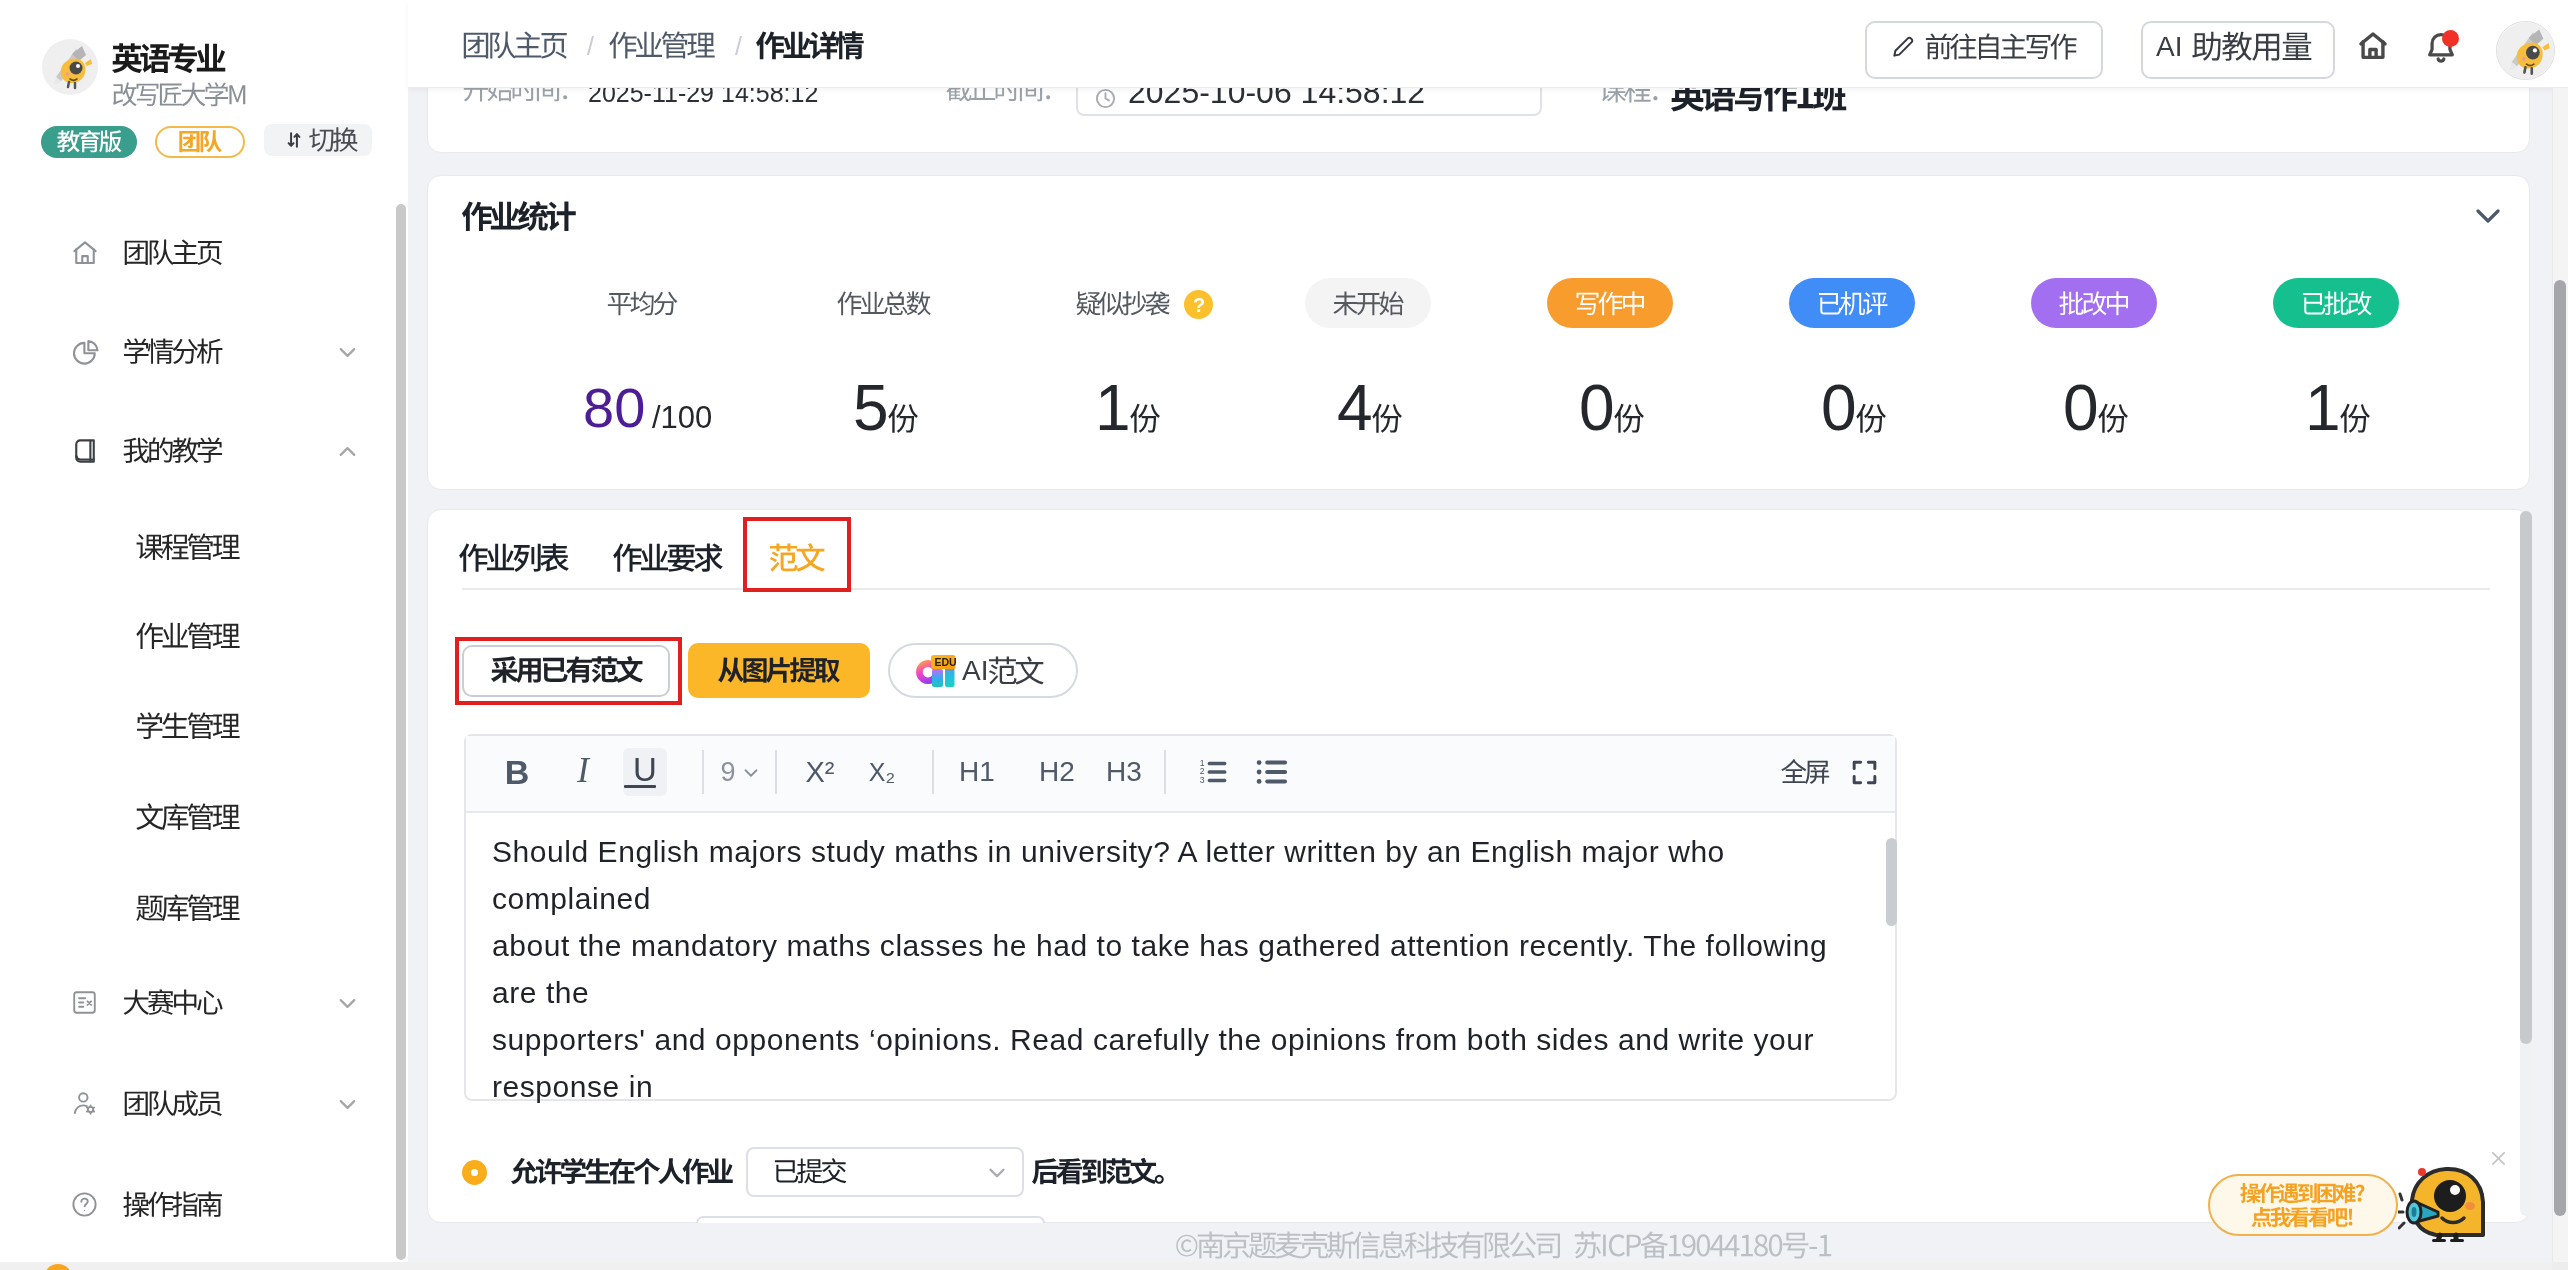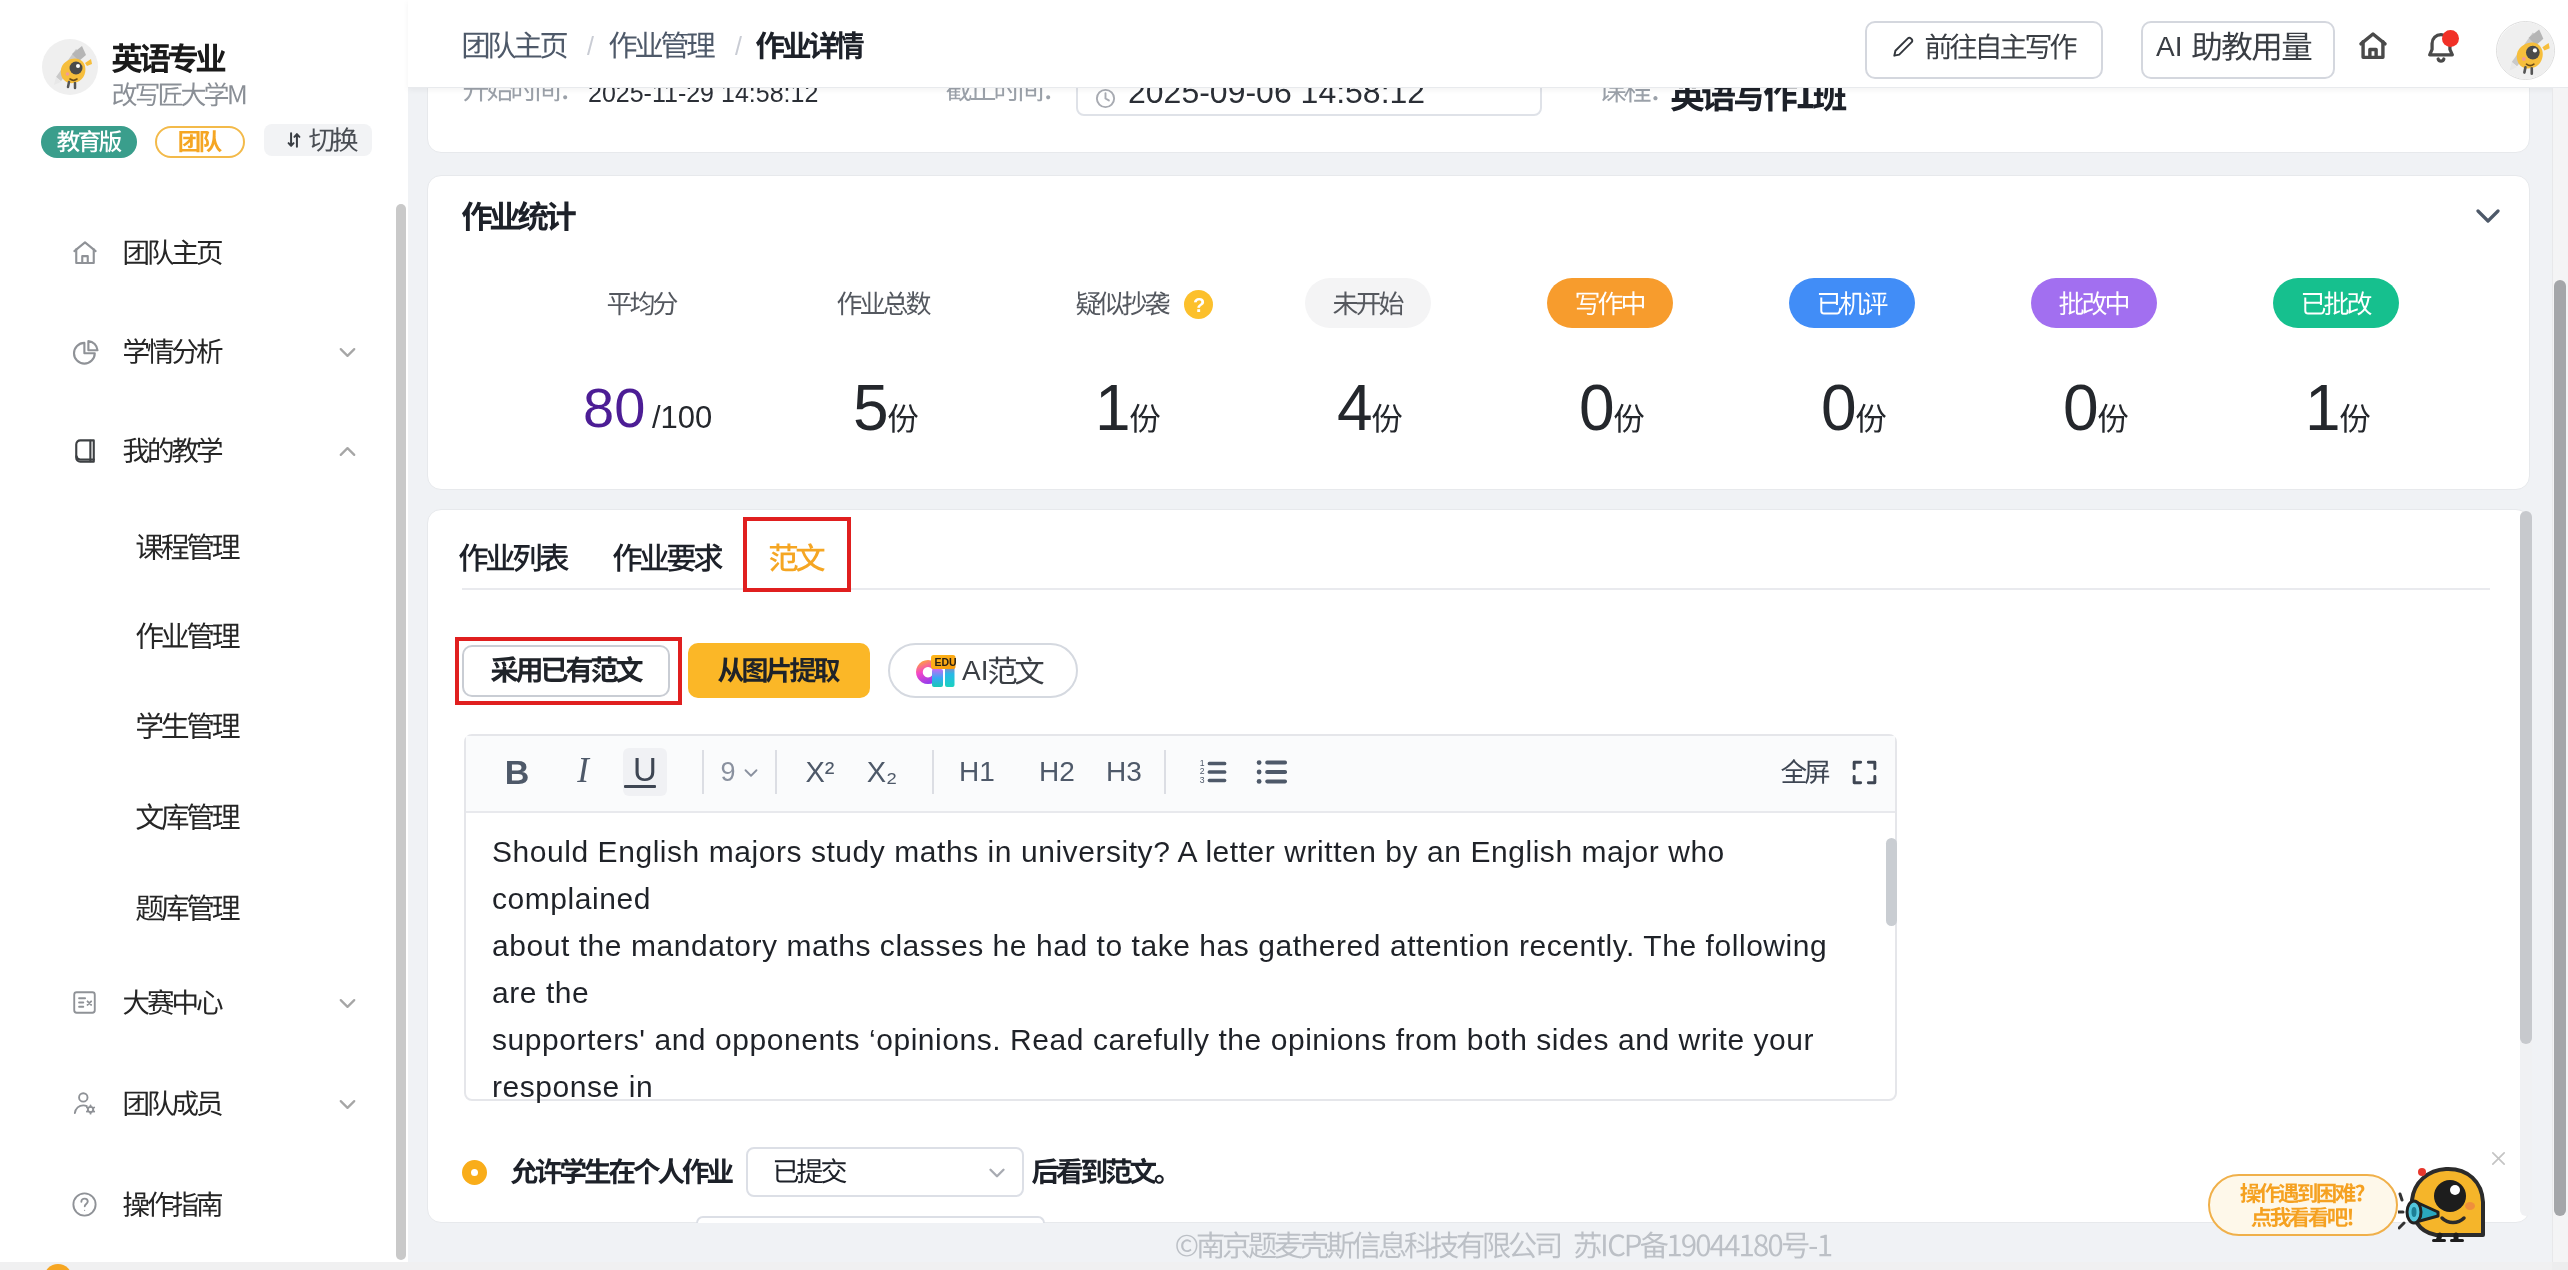--- a/index.html
+++ b/index.html
@@ -25,21 +25,21 @@
       <use href="#g2" transform="translate(46.4 24.2) scale(0.0271 -0.0271)"></use>
       <use href="#g3" transform="translate(70.4 24.2) scale(0.0271 -0.0271)"></use>
       <use href="#g4" transform="translate(94.4 24.2) scale(0.0271 -0.0271)"></use>
     </svg>
   </div>
 <div style="position:absolute;left:1076px;top:58px;width:466px;height:58px;border:2px solid #dfe2e8;border-radius:8px;box-sizing:border-box;background:#fff"></div>
 <div style="position:absolute;left:1094px;top:87px;line-height:0"><svg width="23" height="23" viewBox="0 0 24 24" fill="none" stroke="#a8abb2" stroke-width="2" stroke-linecap="round">
       <circle cx="12" cy="12" r="9"></circle>
       <path d="M12 6.5V12l3.5 2"></path>
     </svg></div>
-<div style="position:absolute;left:1128px;top:74.1px;font-size:32px;line-height:36px;color:#2b2f36;font-weight:400;white-space:nowrap;">2025-09-06 14:58:12</div>
+<div style="position:absolute;left:1128px;top:74.1px;font-size:32px;line-height:36px;color:#2b2f36;font-weight:400;white-space:nowrap;">2025-10-06 14:58:12</div>
 <div style="position:absolute;left:1600px;top:75px;line-height:0;">
     <svg class="zh " width="75" height="32" viewBox="0 0 75 32" fill="#9ba1a9" style="overflow:visible">
       <use href="#g7" transform="translate(-1.6 25.2) scale(0.0282 -0.0282)"></use>
       <use href="#g8" transform="translate(23.4 25.2) scale(0.0282 -0.0282)"></use>
       <use href="#g4" transform="translate(48.4 25.2) scale(0.0282 -0.0282)"></use>
     </svg>
   </div>
 <div style="position:absolute;left:1672px;top:77px;line-height:0;">
     <svg class="zh " width="173" height="40" viewBox="0 0 173 40" fill="#1d2129" style="overflow:visible">
       <use href="#g9" transform="translate(-2.0 31.3) scale(0.0350 -0.0350)"></use>
@@ -259,21 +259,21 @@
 <div style="position:absolute;left:623px;top:748px;width:44px;height:48px;background:#f0f1f4;border-radius:6px"></div>
 <div style="position:absolute;left:645px;top:750.5px;font-size:33px;line-height:37px;color:#3e4653;font-weight:400;transform:translateX(-50%);white-space:nowrap;">U</div>
 <div style="position:absolute;left:624px;top:785px;width:32px;height:3px;background:#3e4653;border-radius:1px"></div>
 <div style="position:absolute;left:702px;top:750px;width:2px;height:44px;background:#dcdee4"></div>
 <div style="position:absolute;left:728px;top:756.9px;font-size:27px;line-height:30px;color:#8a919f;font-weight:400;transform:translateX(-50%);white-space:nowrap;">9</div>
 <div style="position:absolute;left:740px;top:762px;line-height:0"><svg width="22" height="22" viewBox="0 0 24 24" fill="none" stroke="#8a919f" stroke-width="2" stroke-linecap="round" stroke-linejoin="round">
       <path d="M6 9l6 6 6-6"></path>
     </svg></div>
 <div style="position:absolute;left:775px;top:750px;width:2px;height:44px;background:#dcdee4"></div>
 <div style="position:absolute;left:820px;top:755.8px;font-size:29px;line-height:32px;color:#4e5969;font-weight:500;transform:translateX(-50%);white-space:nowrap;">X²</div>
-<div style="position:absolute;left:882px;top:755.8px;font-size:29px;line-height:32px;color:#4e5969;font-weight:500;transform:translateX(-50%);white-space:nowrap;">X₂</div>
+<div style="position:absolute;left:882px;top:755.8px;font-size:25px;line-height:32px;color:#4e5969;font-weight:500;transform:translateX(-50%);white-space:nowrap;">X₂</div>
 <div style="position:absolute;left:932px;top:750px;width:2px;height:44px;background:#dcdee4"></div>
 <div style="position:absolute;left:977px;top:756.3px;font-size:28px;line-height:31px;color:#4e5969;font-weight:500;transform:translateX(-50%);white-space:nowrap;">H1</div>
 <div style="position:absolute;left:1057px;top:756.3px;font-size:28px;line-height:31px;color:#4e5969;font-weight:500;transform:translateX(-50%);white-space:nowrap;">H2</div>
 <div style="position:absolute;left:1124px;top:756.3px;font-size:28px;line-height:31px;color:#4e5969;font-weight:500;transform:translateX(-50%);white-space:nowrap;">H3</div>
 <div style="position:absolute;left:1164px;top:750px;width:2px;height:44px;background:#dcdee4"></div>
 <div style="position:absolute;left:1196px;top:756px;line-height:0"><svg width="34" height="32" viewBox="0 0 24 24" fill="#4e5969">
       <rect x="8" y="4.4" width="14" height="2.6" rx="1.2"></rect>
       <rect x="8" y="10.7" width="14" height="2.6" rx="1.2"></rect>
       <rect x="8" y="17" width="14" height="2.6" rx="1.2"></rect>
       <text x="2" y="7.4" font-size="6.5" font-family="Liberation Sans" stroke="none">1</text>

